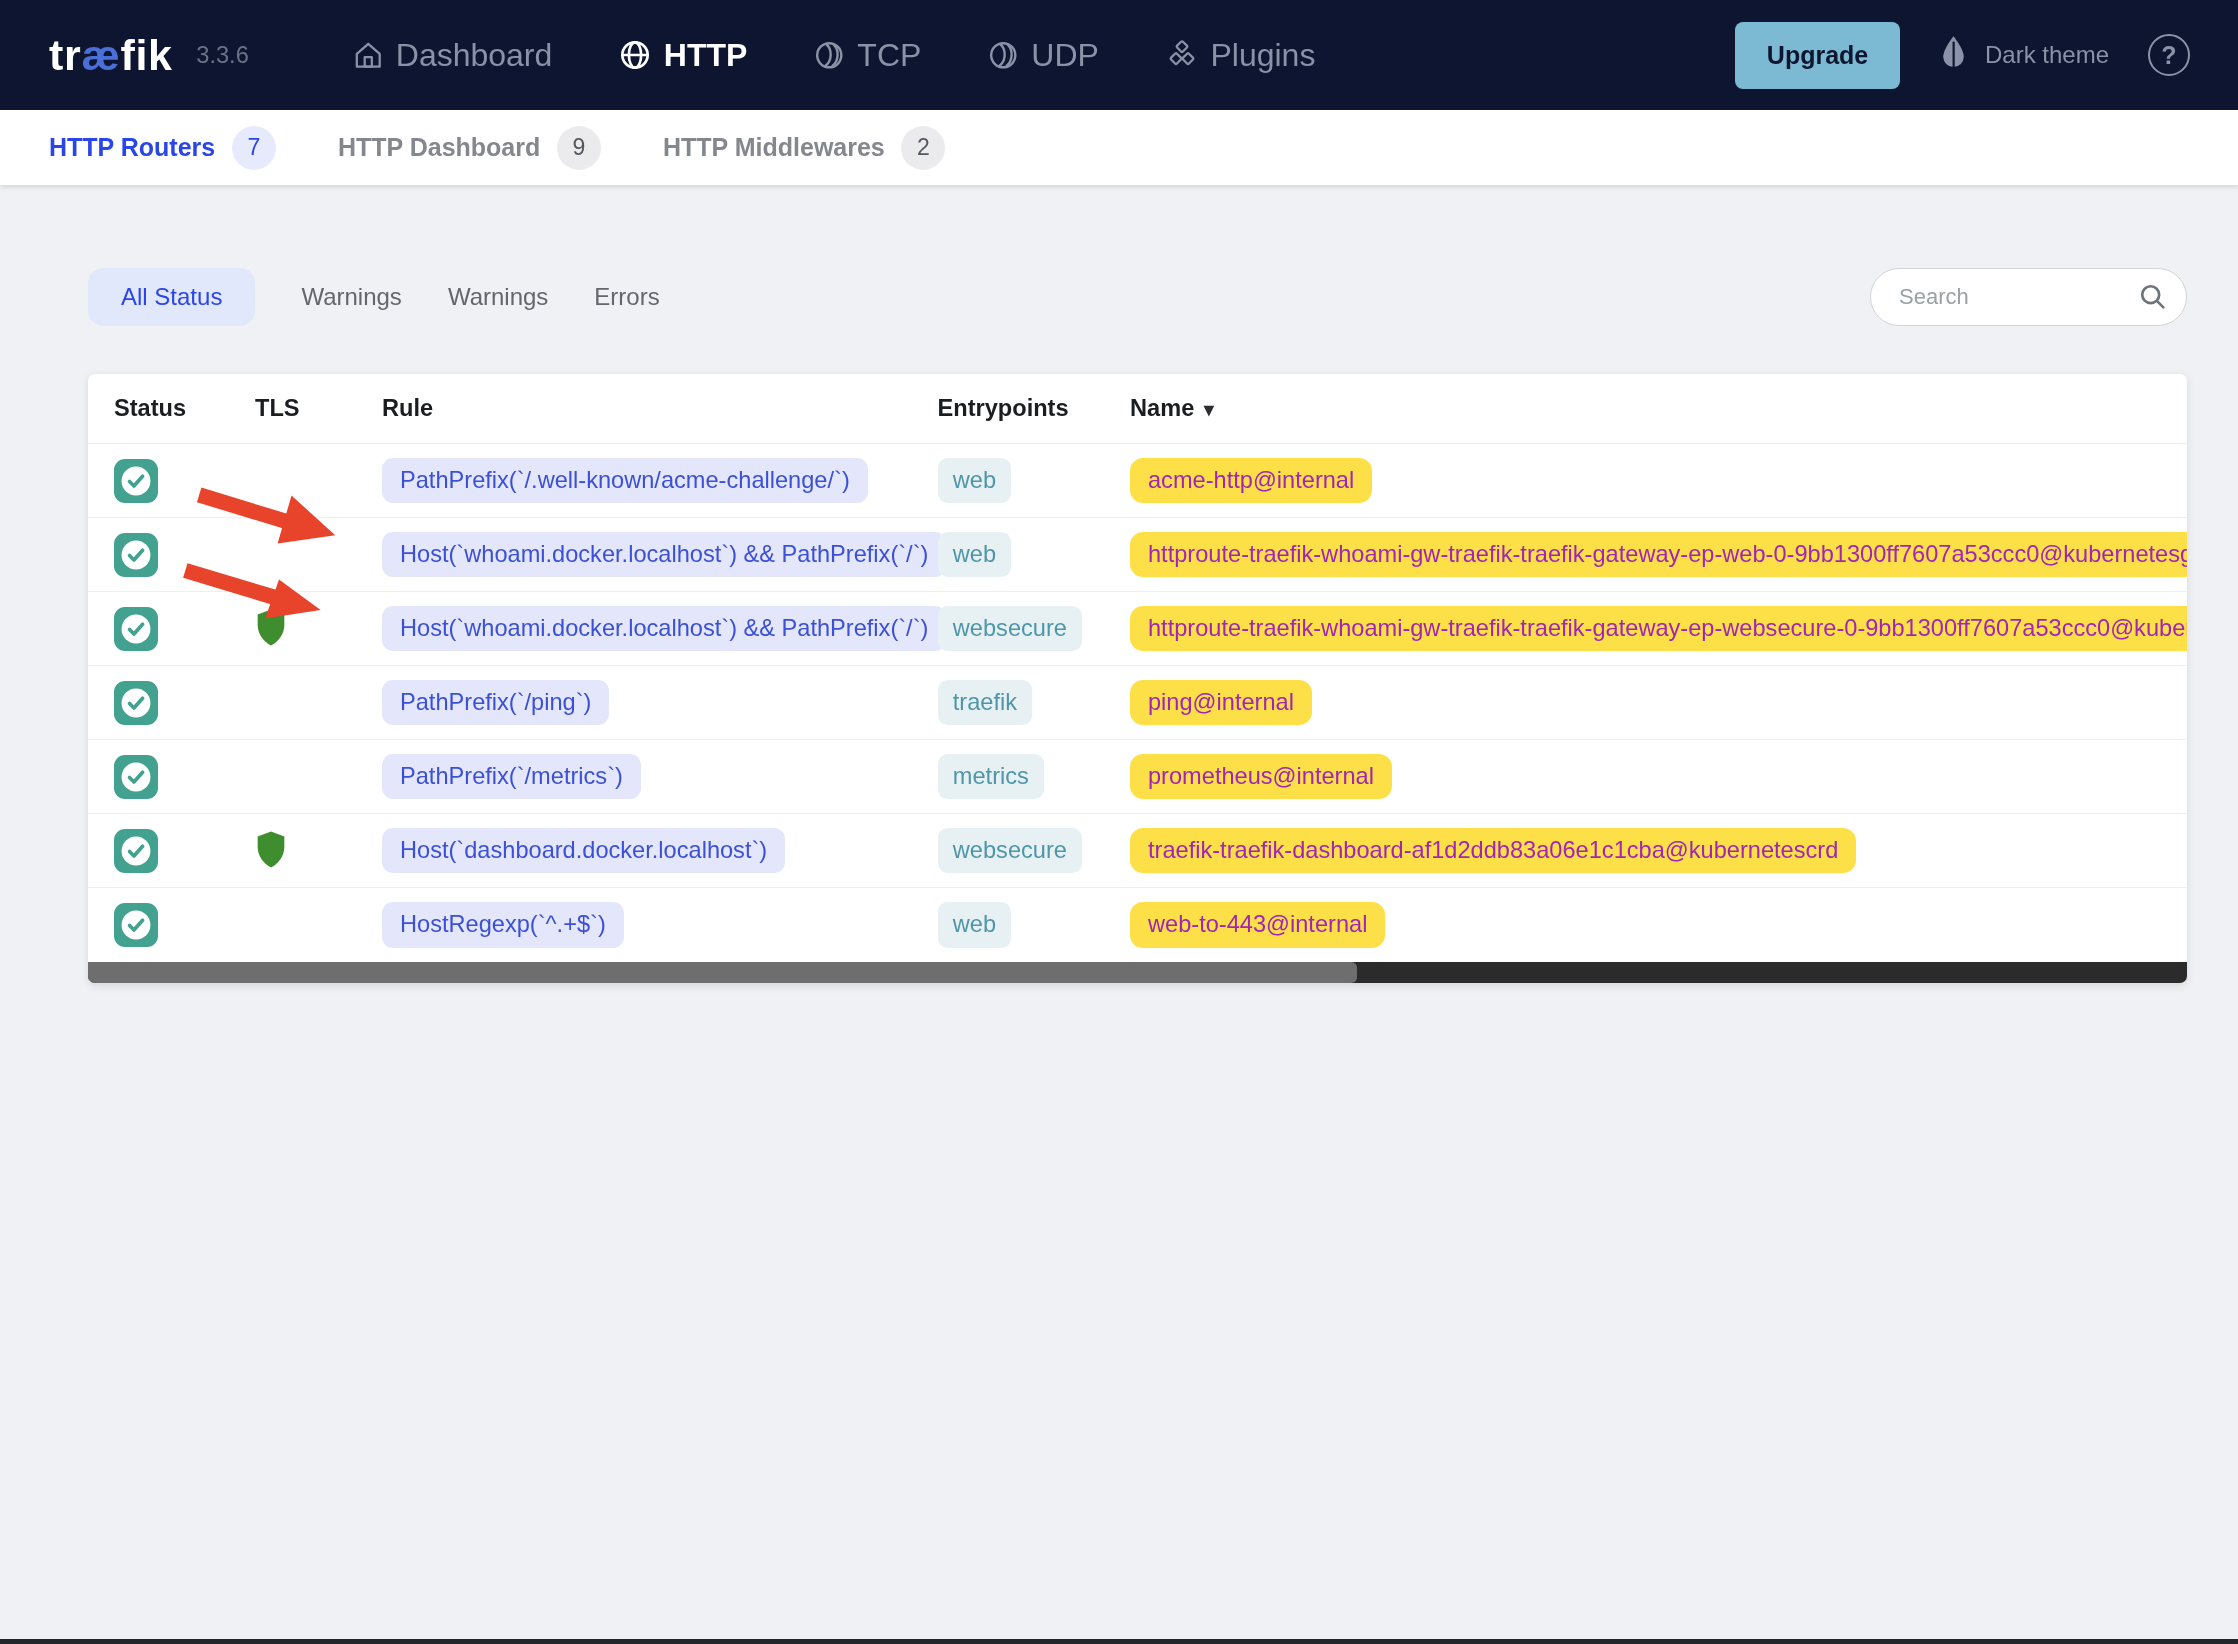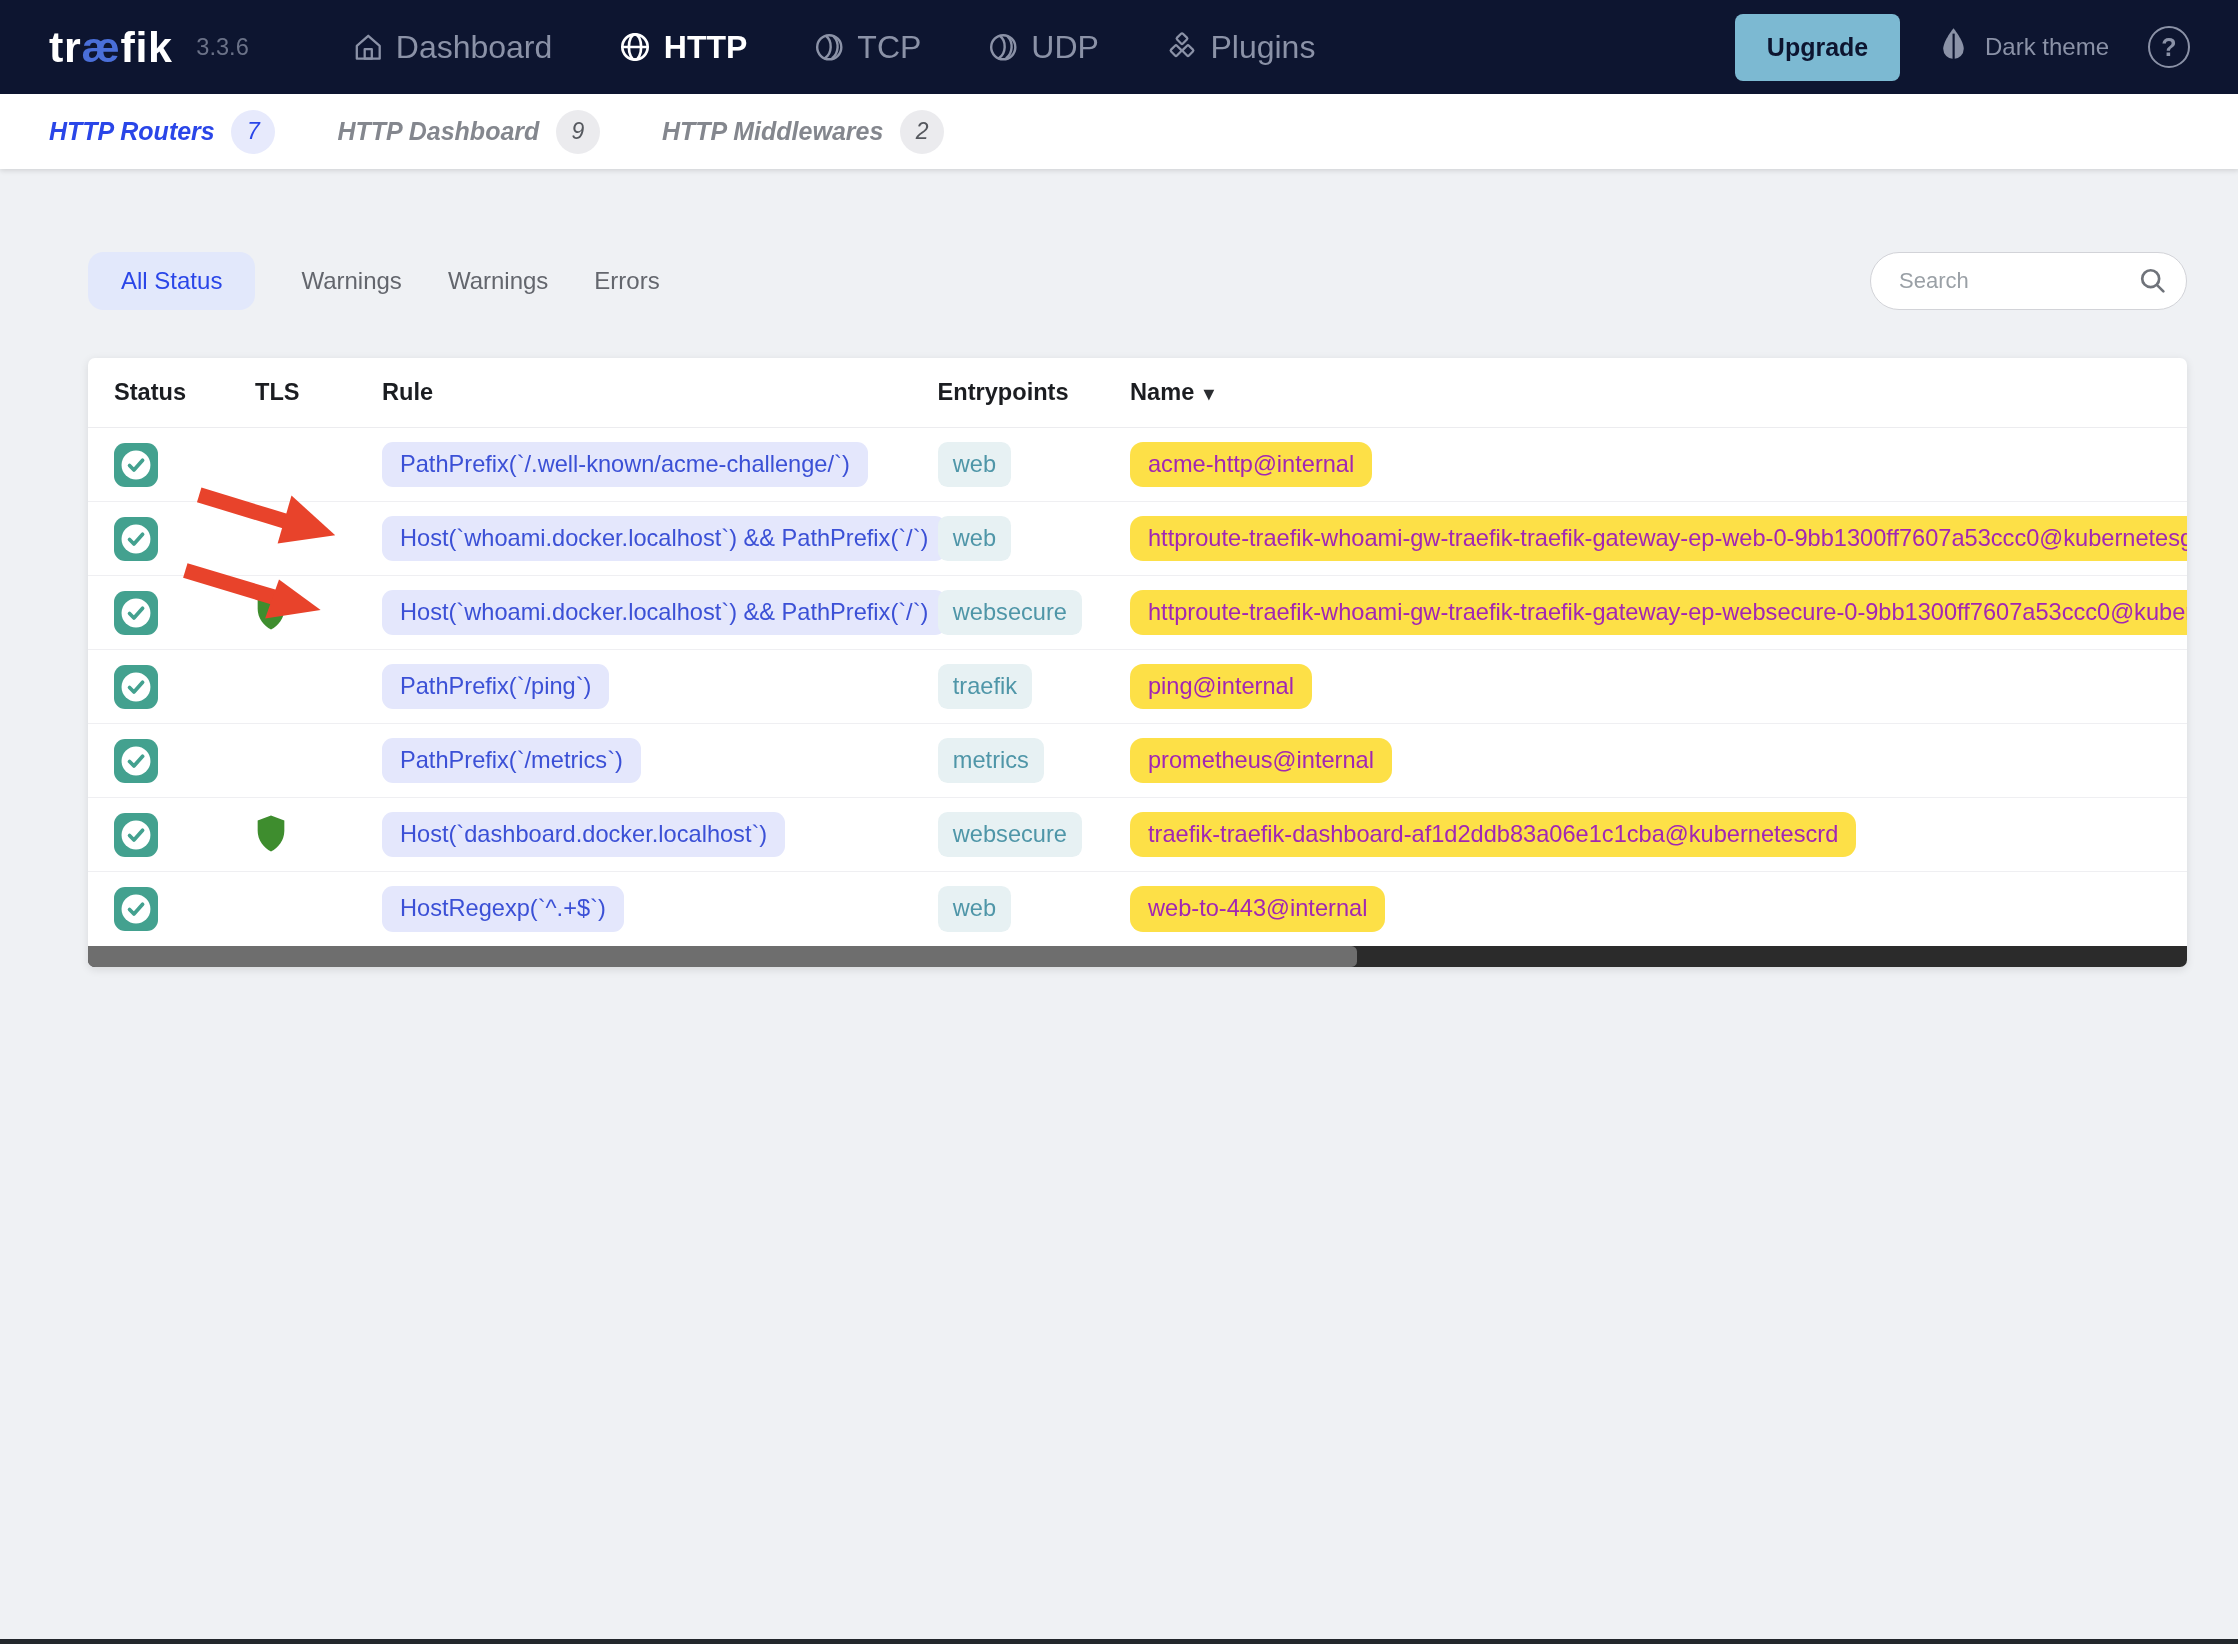--- a/index.html
+++ b/index.html
@@ -6,21 +6,21 @@
   html,body { margin:0; padding:0; }
   body {
     width:2239px; height:1645px;
     background:#eff1f4;
     font-family:"Liberation Sans", sans-serif;
     position:relative; overflow:hidden;
   }
 
   
   .topnav{
-    height:94px; background:#0d1530;
+    height:110px; background:#0d1530;
     display:flex; align-items:center;
     padding:0 49px;
     position:relative; z-index:3;
   }
   .logo{ font-size:43px; font-weight:bold; color:#ffffff; letter-spacing:0.7px; display:flex; align-items:baseline;}
   .logo .ae{ color:#4a6fd8; }
   .version{ font-size:23.6px; color:#6b7288; margin-left:23.6px; }
   .nav-items{ display:flex; align-items:center; margin-left:104px; gap:67px; }
   .nav-item{ display:flex; align-items:center; gap:12.5px; font-size:32px; color:#8b92a7; cursor:pointer; }
   .nav-item.active{ color:#ffffff; font-weight:bold; }
@@ -39,21 +39,21 @@
     display:flex; align-items:center; justify-content:center; cursor:pointer;
     background:transparent;
   }
 
   
   .subnav{
     height:75px; background:#ffffff;
     display:flex; align-items:center; gap:62px;
     padding:0 49px;
     box-shadow:0 2.1px 5.6px rgba(0,0,0,0.14);
-    position:relative; z-index:2;font-style:italic;
+    position:relative; z-index:2;
   }
   .subnav-tab{ display:flex; align-items:center; gap:16.7px; font-size:25px; font-weight:bold; color:#84878e; cursor:pointer; }
   .subnav-tab.active{ color:#2a46e8; }
   .badge{
     min-width:44px; height:44px; padding:0 8.3px; border-radius:22px;
     background:#ebebee; color:#55585e; font-size:23px; font-weight:normal;
     display:flex; align-items:center; justify-content:center;
   }
   .subnav-tab.active .badge{ background:#e7eafc; color:#2a46e8; }
 

